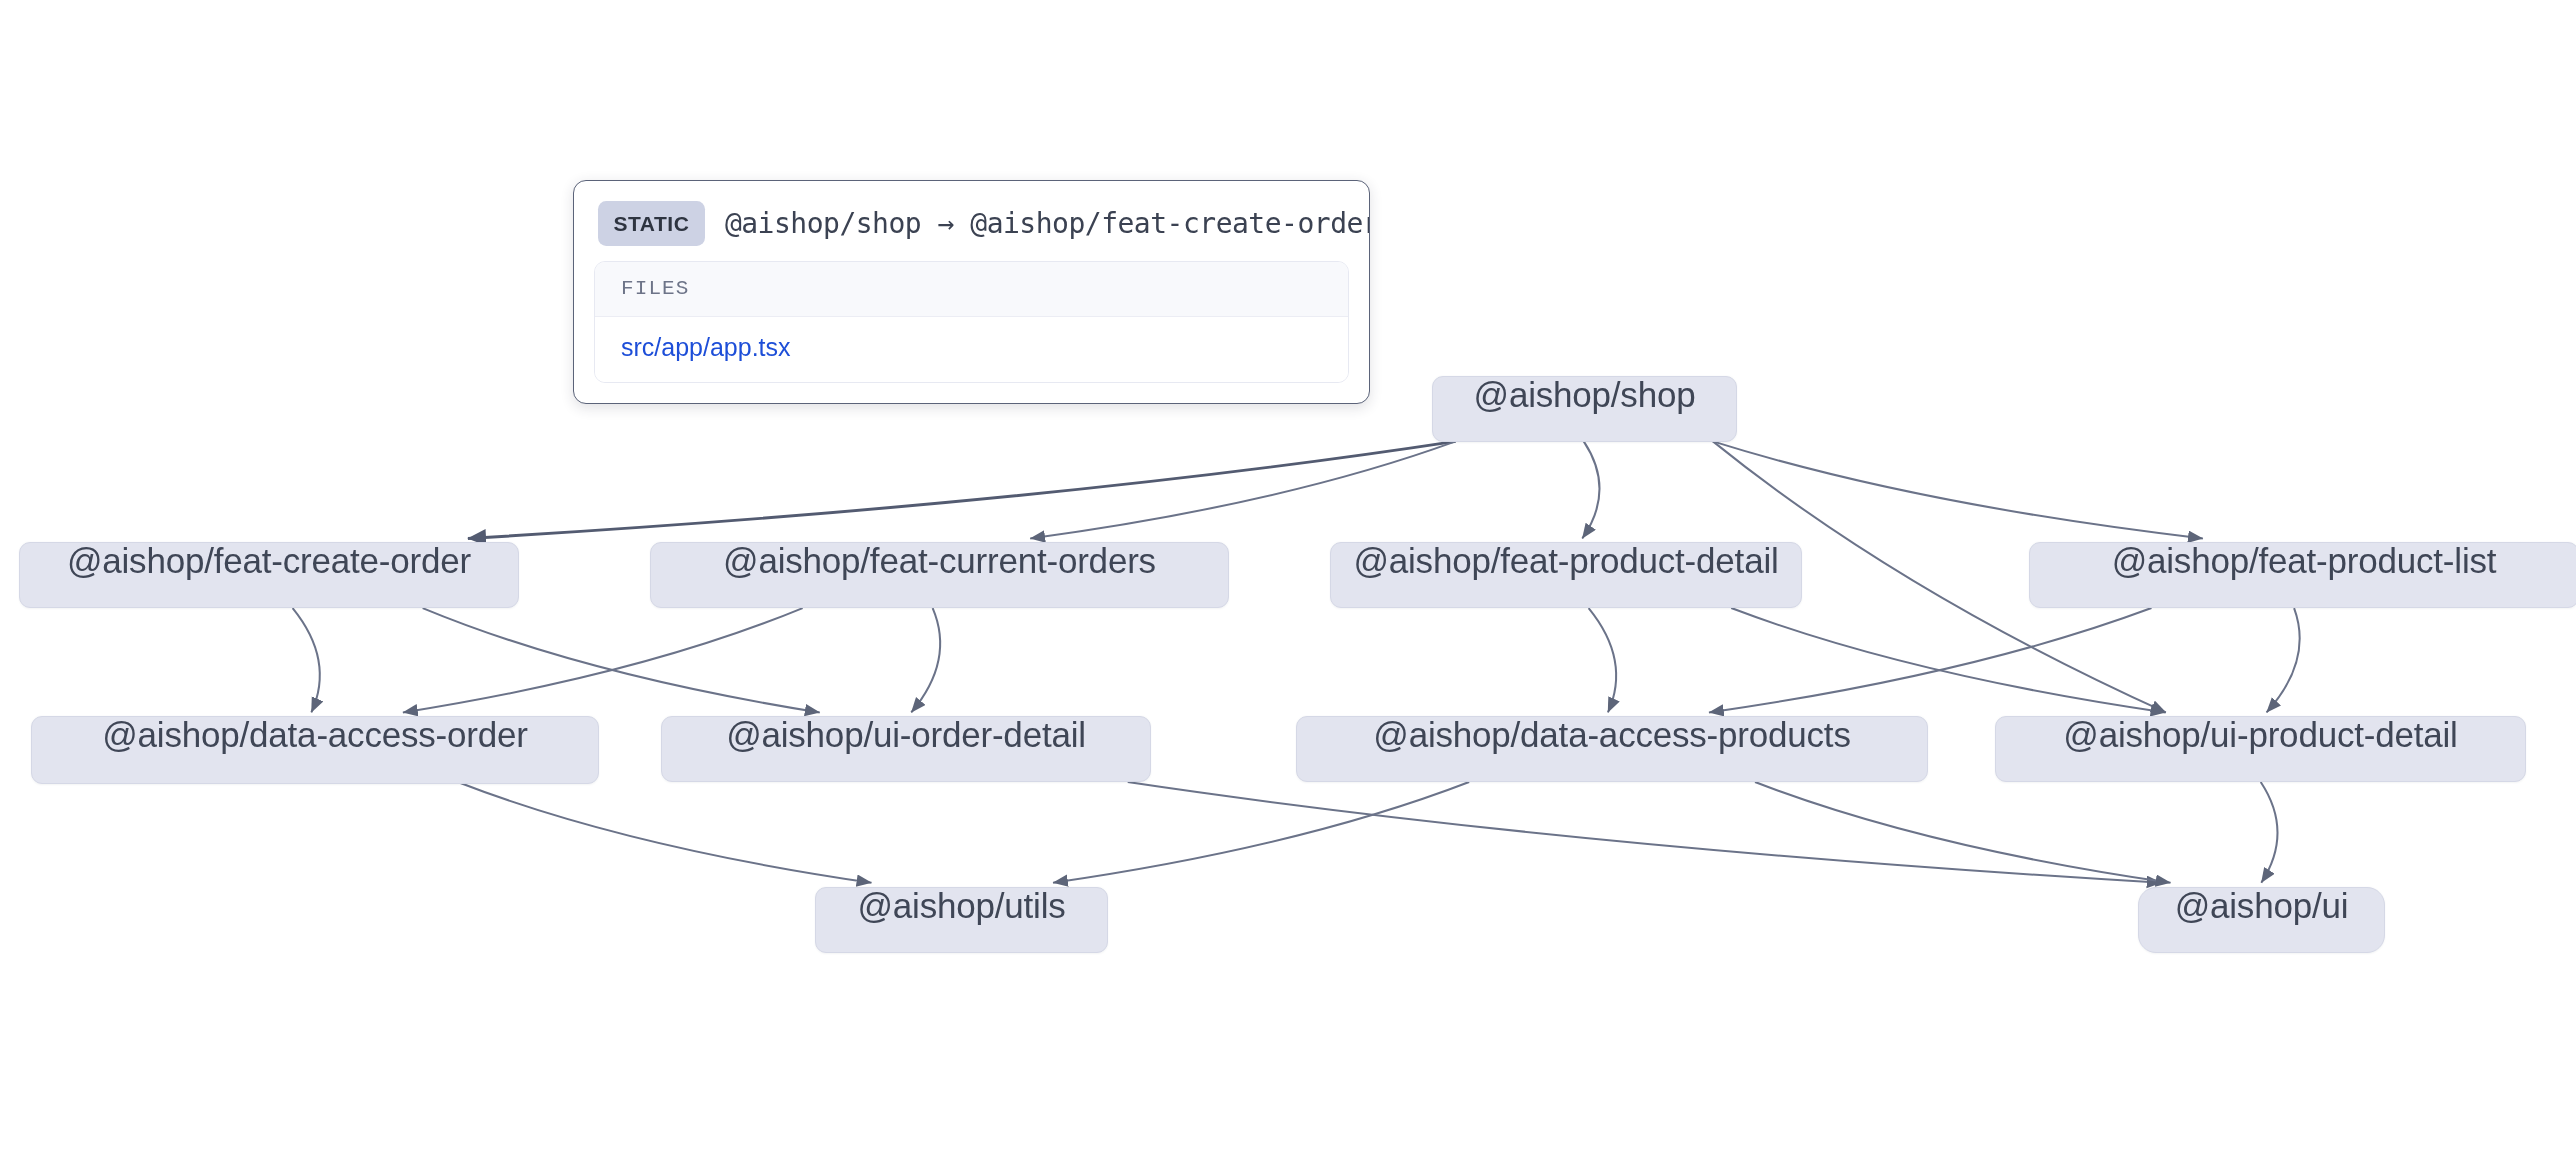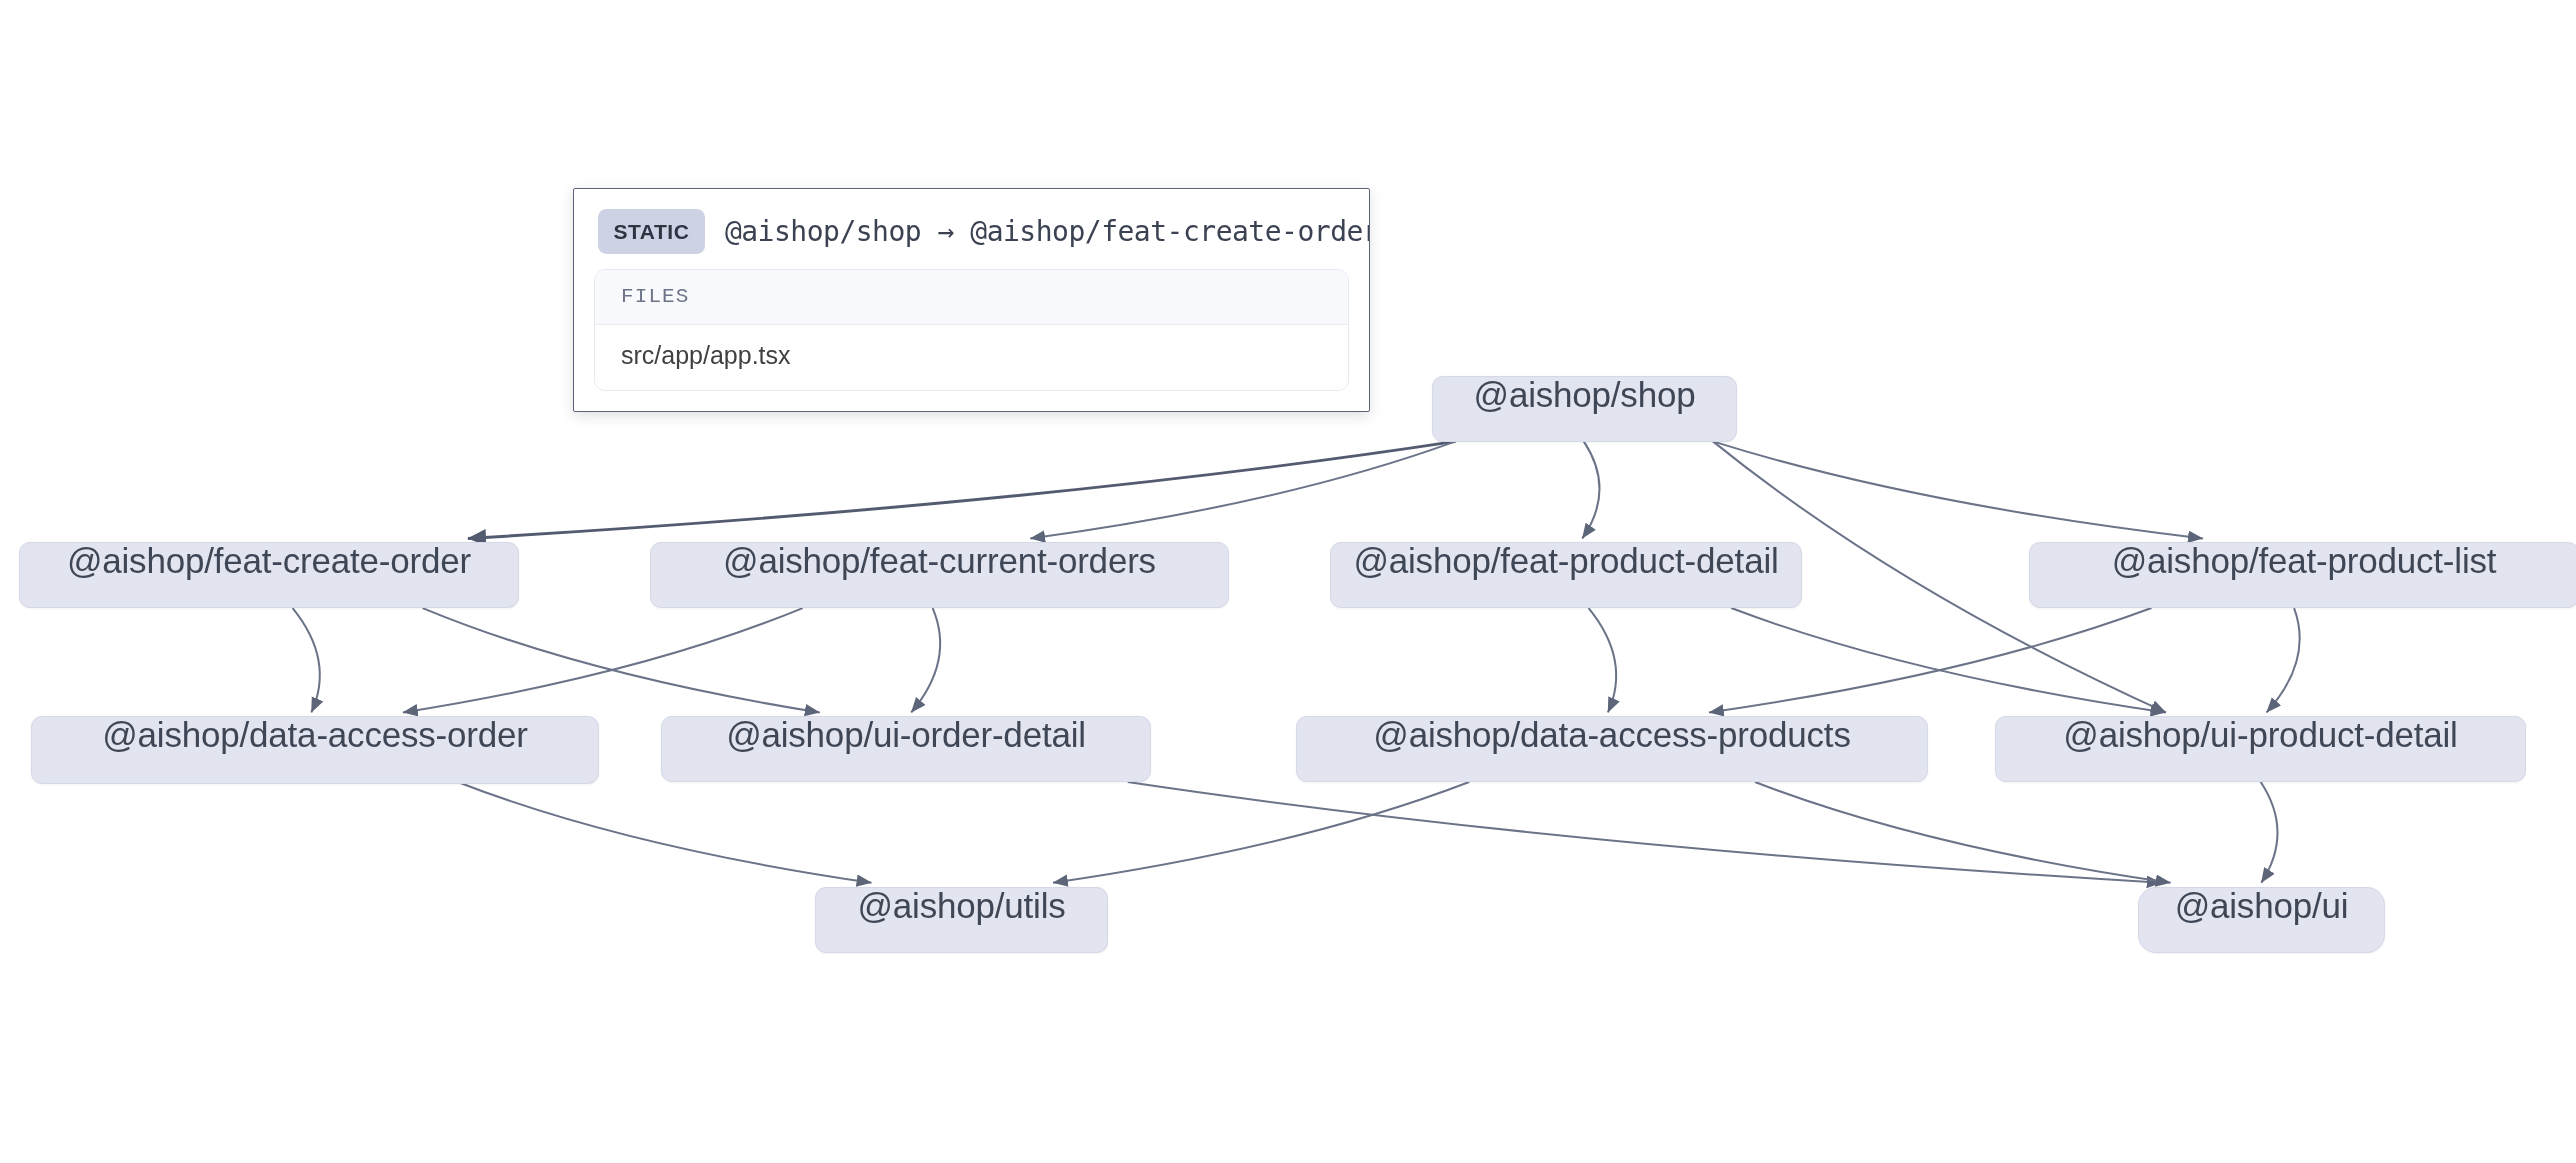--- a/index.html
+++ b/index.html
@@ -39,25 +39,24 @@
     letter-spacing: -0.2px;
     white-space: nowrap;
     padding: 0 20px;
     box-shadow: 0 0.9px 1.8px rgba(55,60,80,0.06);
     cursor: pointer;
   }
   .tooltip-card {
     position: absolute;
     background: #ffffff;
     border: 1.8px solid #5b6379;
-    border-radius: 2px;
+    border-radius: 13px;
     box-shadow: 0 3.7px 13px rgba(40,45,65,0.14);
     z-index: 40;
     overflow: hidden;
-    margin-top: 8px;
   }
   .tt-header {
     display: flex;
     align-items: center;
     padding: 20px 24px 14.7px 24px;
     gap: 20px;
   }
   .tt-badge {
     background: #cdd2e4;
     color: #2e3440;
@@ -87,21 +86,21 @@
     background: #f8f9fc;
     border-bottom: 0.9px solid #ecedf4;
     color: #6d7488;
     font-size: 21px;
     letter-spacing: 1.1px;
     padding: 15.6px 26px;
     font-family: Liberation Mono, monospace;
   }
   .tt-file-row {
     padding: 16.5px 26px 20px 26px;
-    color: #404040;
+    color: #1d4ed8;
     font-size: 25px;
     font-family: "Liberation Sans", sans-serif;
     background: #ffffff;
     cursor: pointer;
   }
 </style>
 </head>
 <body>
 
 <div id="canvas">

